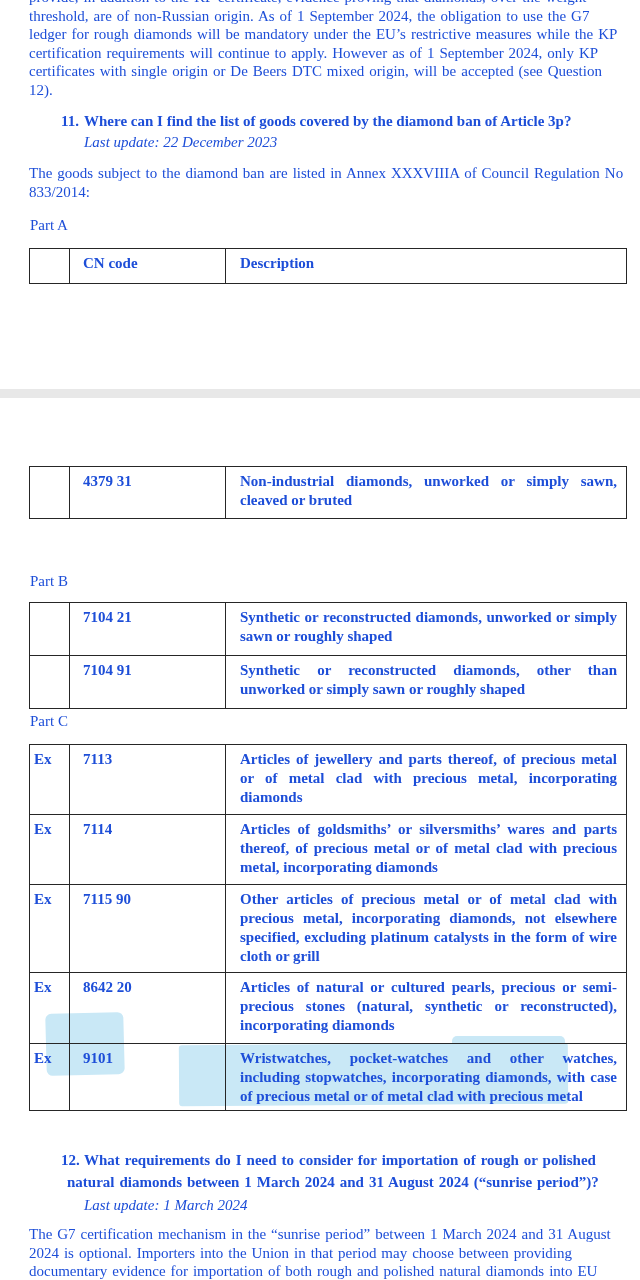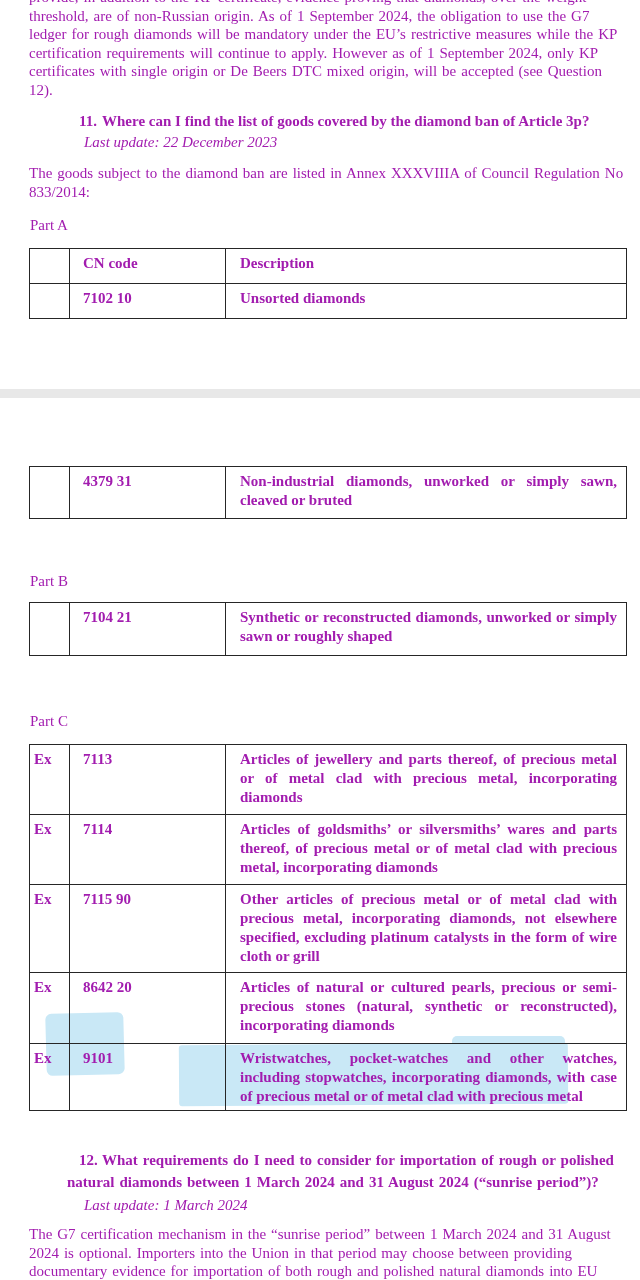--- a/index.html
+++ b/index.html
@@ -1,26 +1,26 @@
 <!DOCTYPE html>
 <html><head>
 <meta charset="utf-8">
 <style>
   html,body{margin:0;padding:0;background:#ffffff;}
   .viewport{
     position:relative;width:640px;height:1280px;overflow:hidden;
-    background:#ffffff;color:#a21caf;
+    background:#ffffff;color:#1d4ed8;
     font-family:"Liberation Serif","DejaVu Serif",serif;
     font-size:15px;line-height:18.6px;
   }
   .abs{position:absolute;}
   .para{left:29px;width:620px;}
   .pline{white-space:nowrap;word-spacing:1.2px;}
   .heading{left:61px;width:560px;font-weight:bold;line-height:21.5px;white-space:nowrap;}
-  .hnum{display:inline-block;width:23px;margin-left:18px;}
+  .hnum{display:inline-block;width:23px;}
   .hindent{margin-left:6px;}
   .lastupdate{left:84px;font-style:italic;white-space:nowrap;}
   .partlabel{left:30px;white-space:nowrap;}
   .page-gap{left:0;width:640px;height:9px;}
   table.cn{
     border-collapse:collapse;table-layout:fixed;width:545px;
     position:absolute;left:29px;z-index:2;background:transparent;
   }
   table.cn td{
     border:1.5px solid #262626;vertical-align:top;
@@ -57,25 +57,20 @@
 
   <div class="abs partlabel" style="top:216px">Part A</div>
 
   <table class="cn" style="top:248px">
     <tbody>
         <tr style="height:35px">
       <td class="c1"></td>
       <td class="c2">CN code</td>
       <td class="c3">Description</td>
     </tr>
-    <tr style="height:35px">
-      <td class="c1"></td>
-      <td class="c2">7102 10</td>
-      <td class="c3">Unsorted diamonds</td>
-    </tr>
   </tbody>
     </table>
 
   <div class="abs page-gap" style="top:389px;background:#e8e8e8"></div>
 
   <table class="cn" style="top:466px">
     <tbody>
         <tr style="height:52px">
       <td class="c1"></td>
       <td class="c2">4379 31</td>
@@ -85,20 +80,25 @@
     </table>
 
   <div class="abs partlabel" style="top:572px">Part B</div>
 
   <table class="cn" style="top:602px">
     <tbody>
         <tr style="height:53px">
       <td class="c1"></td>
       <td class="c2">7104 21</td>
       <td class="c3">Synthetic or reconstructed diamonds, unworked or simply sawn or roughly shaped</td>
+    </tr>
+    <tr style="height:53px">
+      <td class="c1"></td>
+      <td class="c2">7104 91</td>
+      <td class="c3">Synthetic or reconstructed diamonds, other than unworked or simply sawn or roughly shaped</td>
     </tr>
   </tbody>
     </table>
 
   <div class="abs partlabel" style="top:712px">Part C</div>
 
   <div class="hl" style="left:46px;top:1013px;width:78px;height:62px;background:#c9e8f6;border-radius:6px;transform:rotate(-1.5deg)"></div>
   <div class="hl" style="left:452px;top:1036px;width:113px;height:16px;background:#c9e8f6;border-radius:5px"></div>
   <div class="hl" style="left:179px;top:1044px;width:389px;height:61px;background:#c9e8f6;border-radius:3px;transform:rotate(-0.4deg)"></div>
 

